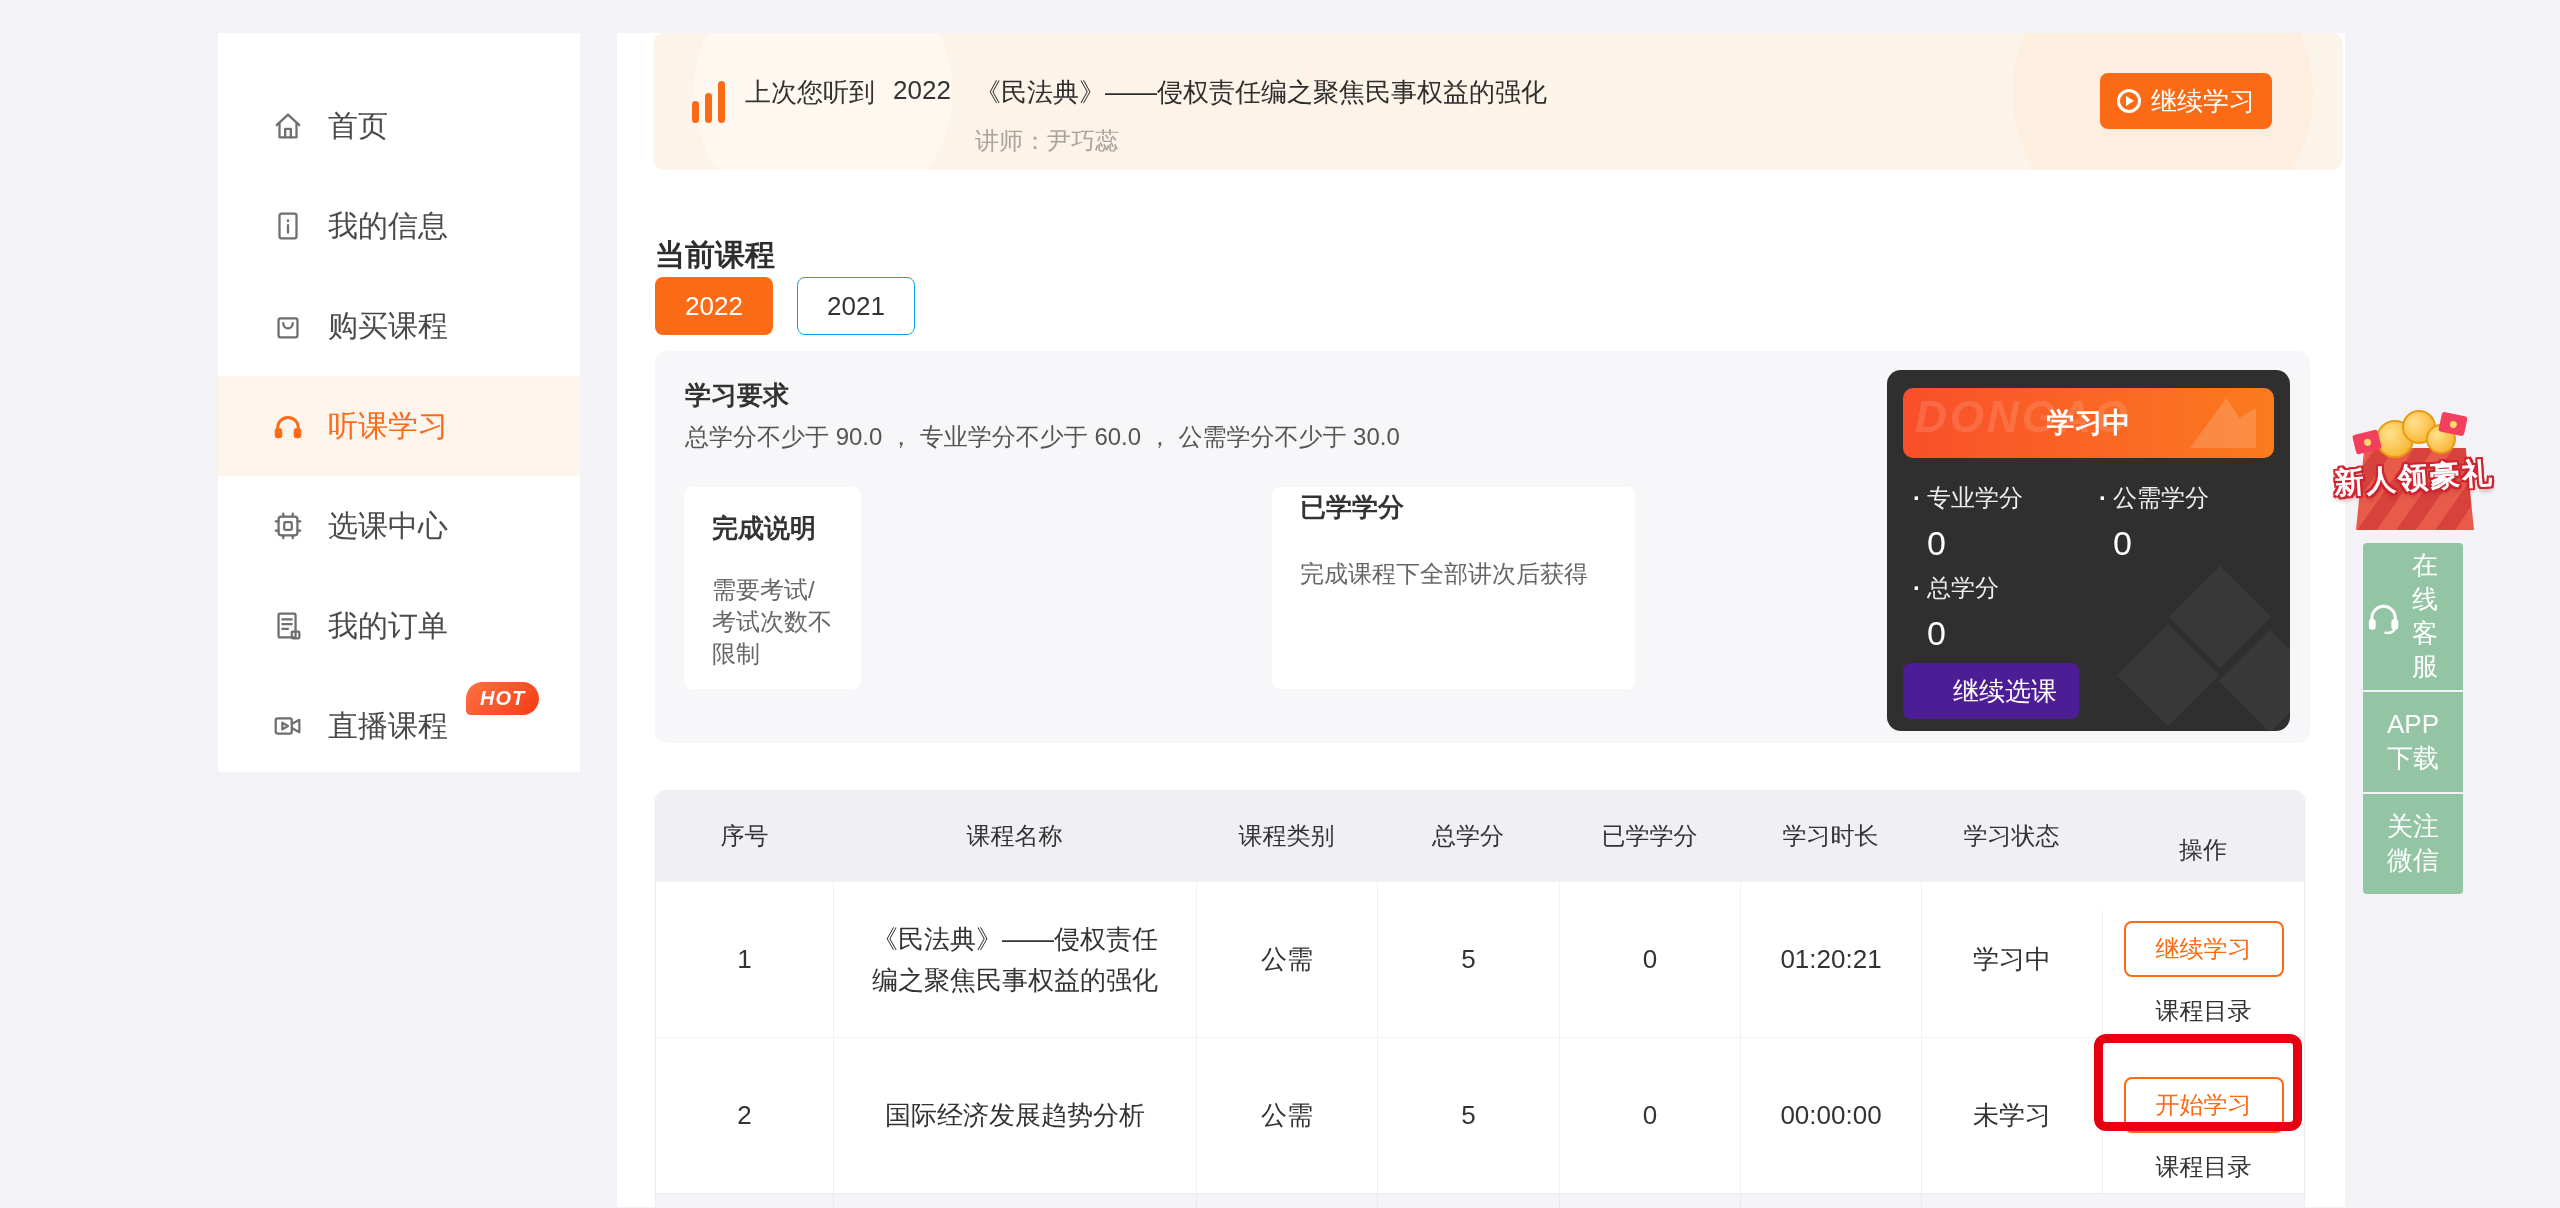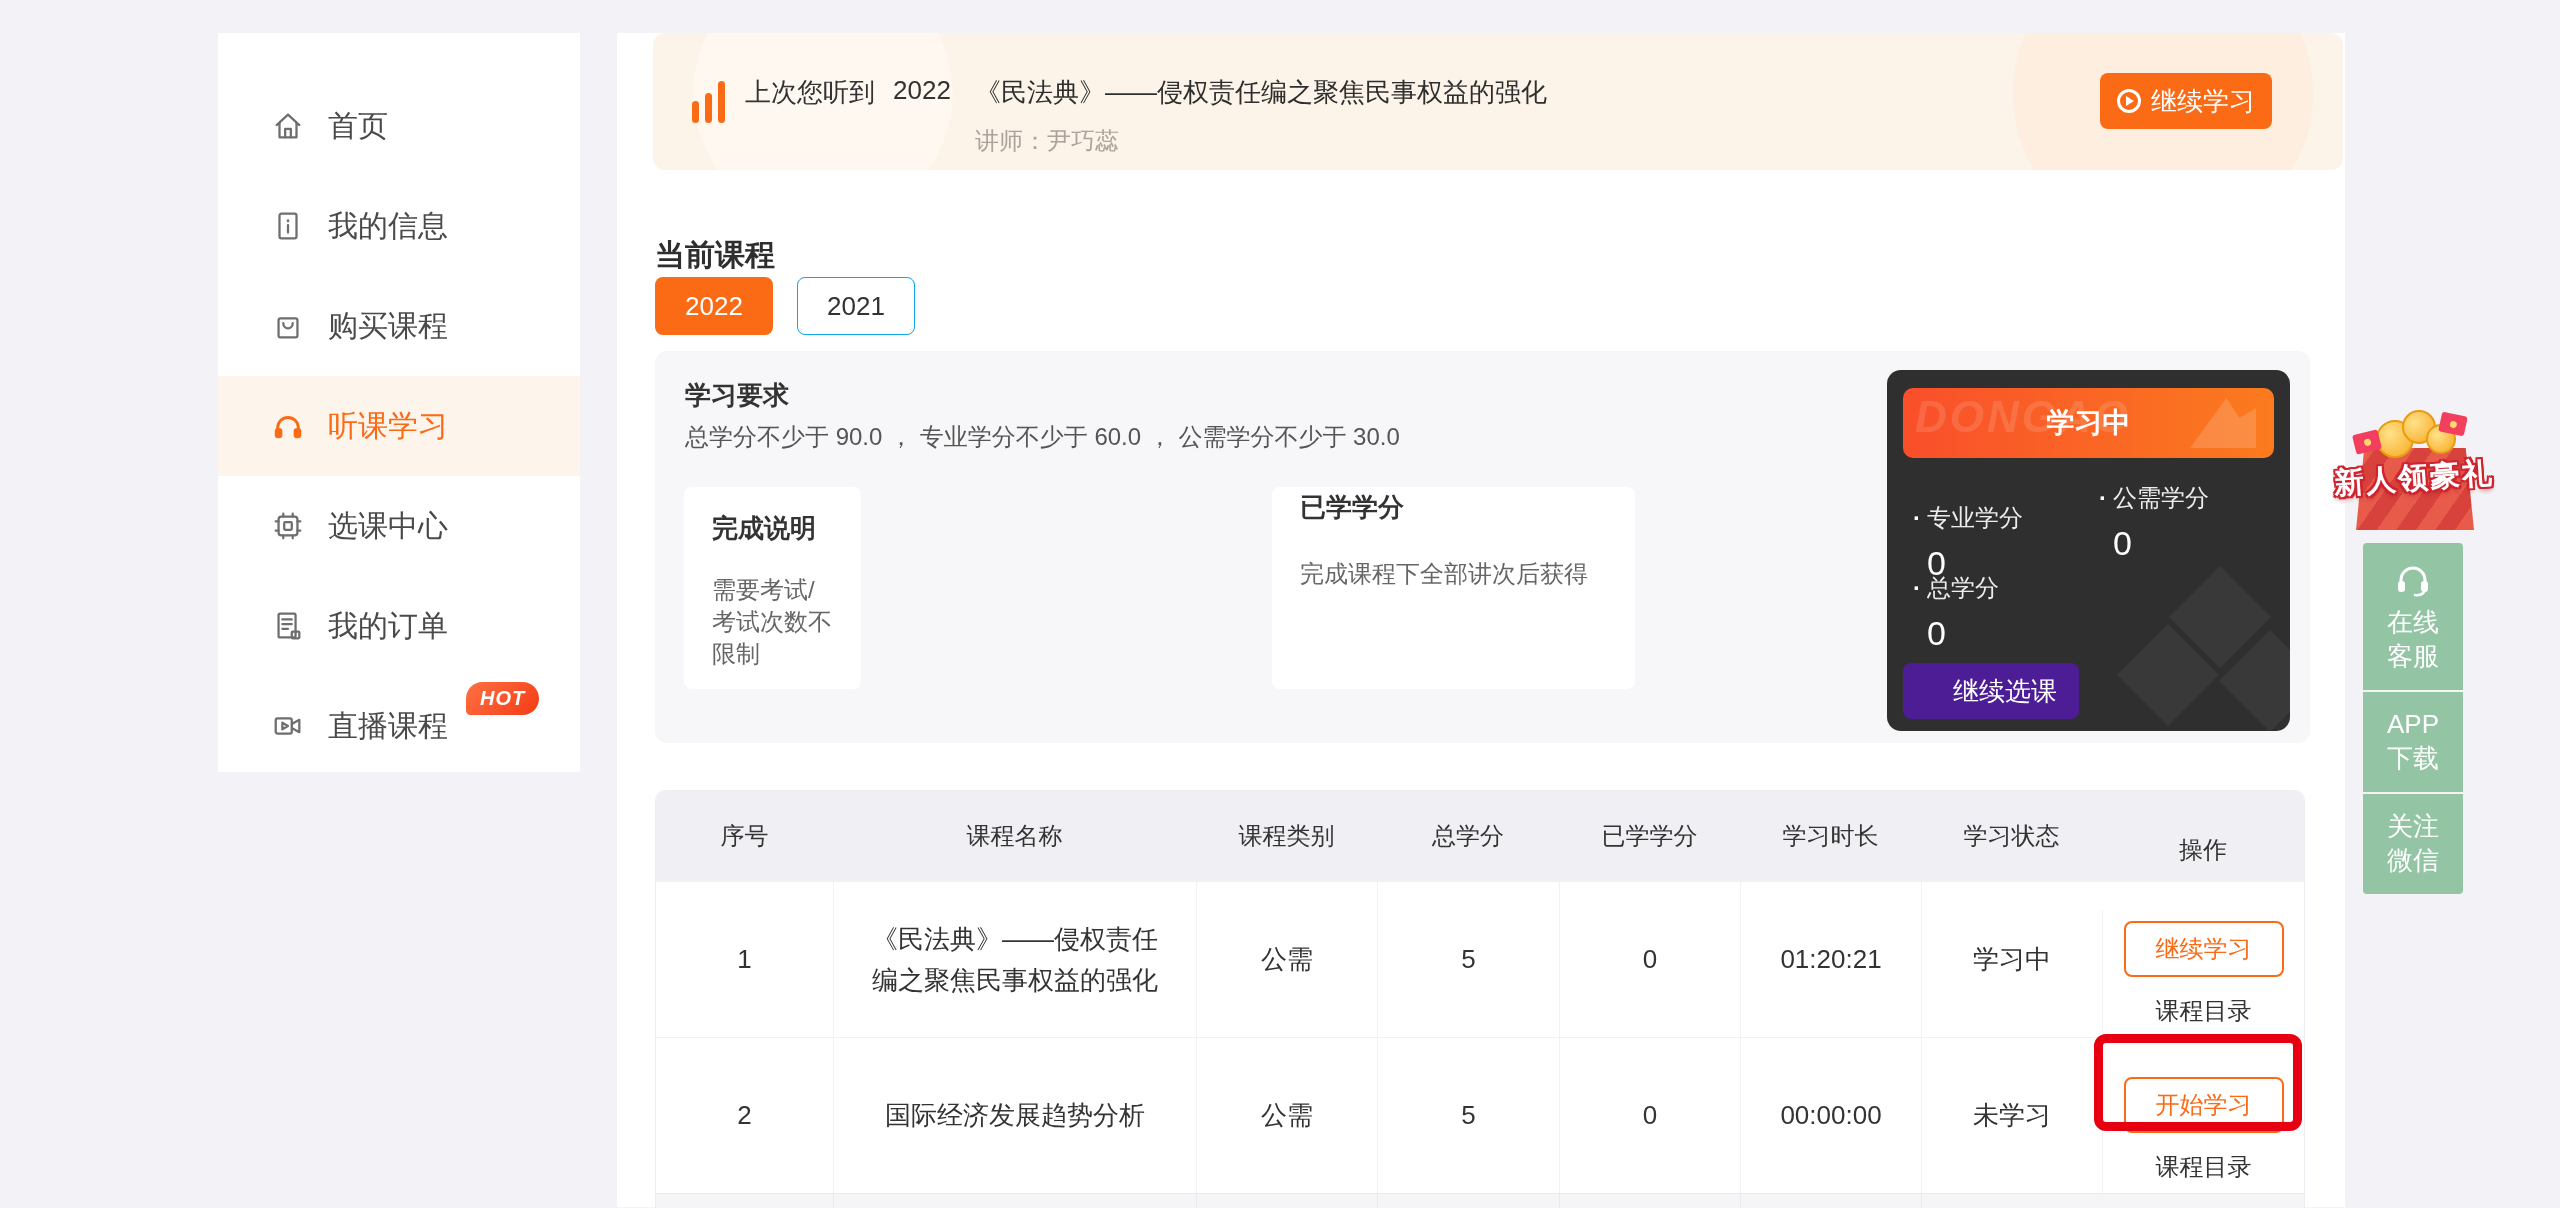--- a/index.html
+++ b/index.html
@@ -51,21 +51,21 @@
   .req-card p{margin:0;font-size:24px;color:#666;}
   
   .status-card{position:absolute;left:1232px;top:19px;width:403px;height:361px;background:#2f2f2f;border-radius:14px;overflow:hidden;}
   .status-bar{position:absolute;left:16px;top:18px;width:371px;height:70px;border-radius:10px;background:linear-gradient(90deg,#f94f2b,#fb7b1e);display:flex;align-items:center;justify-content:center;color:#fff;font-size:28px;font-weight:bold;overflow:hidden;}
   .status-bar .wm{position:absolute;left:12px;top:4px;font-size:44px;font-weight:bold;font-style:italic;color:rgba(255,255,255,.13);letter-spacing:3px;}
   .status-bar .arrow-deco{position:absolute;right:18px;top:10px;width:66px;height:50px;background:rgba(255,255,255,.16);clip-path:polygon(0 100%,55% 0,75% 40%,100% 20%,100% 100%);}
   .stat{position:absolute;color:#fff;}
   .stat .lbl{font-size:24px;color:#ededed;}
   .stat .lbl::before{content:"·";font-weight:bold;margin-right:6px;color:#fff;}
   .stat .val{font-size:34px;margin-top:10px;margin-left:14px;}
-  .stat.s1{left:26px;top:112px;margin-top:20px;}
+  .stat.s1{left:26px;top:112px;}
   .stat.s2{left:212px;top:112px;}
   .stat.s3{left:26px;top:202px;}
   .select-btn{position:absolute;left:16px;top:293px;width:148px;height:56px;background:#4c1d95;border-radius:8px;display:flex;align-items:center;justify-content:center;color:#fff;font-size:26px;cursor:pointer;padding-left:28px;}
   .cube{position:absolute;width:72px;height:72px;background:rgba(255,255,255,.05);transform:rotate(45deg);}
   .cube.k1{right:34px;bottom:78px;}.cube.k2{right:86px;bottom:20px;}.cube.k3{right:-16px;bottom:14px;}
   
   .table-wrap{position:absolute;left:38px;top:757px;width:1650px;background:#fff;border:1px solid #ececf2;border-bottom:none;border-radius:10px 10px 0 0;box-sizing:border-box;}
   .t-header{display:flex;height:90px;background:#f0f0f4;border-radius:10px 10px 0 0;}
   .t-header .cell{font-size:24px;color:#333;}
   .t-row{display:flex;height:155px;border-top:1px solid #f1f1f4;}
@@ -88,21 +88,21 @@
   .coin.n1{left:40px;top:14px;width:34px;height:34px;}
   .coin.n2{left:66px;top:4px;width:30px;height:30px;}
   .coin.n3{left:90px;top:18px;width:26px;height:26px;}
   .env{position:absolute;width:26px;height:20px;background:#f23f5e;border-radius:3px;transform:rotate(-14deg);}
   .env::after{content:"";position:absolute;left:10px;top:7px;width:7px;height:7px;border-radius:50%;background:#ffd76b;}
   .env.e1{left:18px;top:26px;}
   .env.e2{left:104px;top:8px;transform:rotate(12deg);}
   .gift-text{position:absolute;left:-10px;top:52px;width:176px;text-align:center;font-size:30px;font-weight:bold;color:#fff;letter-spacing:2px;transform:rotate(-4deg);
     text-shadow:-2px 0 #cf2430,2px 0 #cf2430,0 -2px #cf2430,0 2px #cf2430,-2px -2px #cf2430,2px 2px #cf2430,-2px 2px #cf2430,2px -2px #cf2430,0 4px 4px rgba(160,20,20,.45);}
   .rail{position:absolute;left:2363px;top:543px;width:100px;display:flex;flex-direction:column;gap:2px;}
-  .rail-item{background:#93c4a4;color:#fff;display:flex;flex-direction:column;align-items:center;justify-content:center;font-size:26px;line-height:1.3;cursor:pointer;}
+  .rail-item{background:#93c4a4;color:#fff;display:flex;flex-direction:row;align-items:center;justify-content:center;font-size:26px;line-height:1.3;cursor:pointer;}
   .rail-item.r1{height:147px;border-radius:4px 4px 0 0;gap:8px;}
   .rail-item.r2{height:100px;}
   .rail-item.r3{height:100px;border-radius:0 0 4px 4px;}
 </style>
 </head>
 <body>
 
 <nav class="sidebar">
   <div class="side-item">
     <span class="icn">

